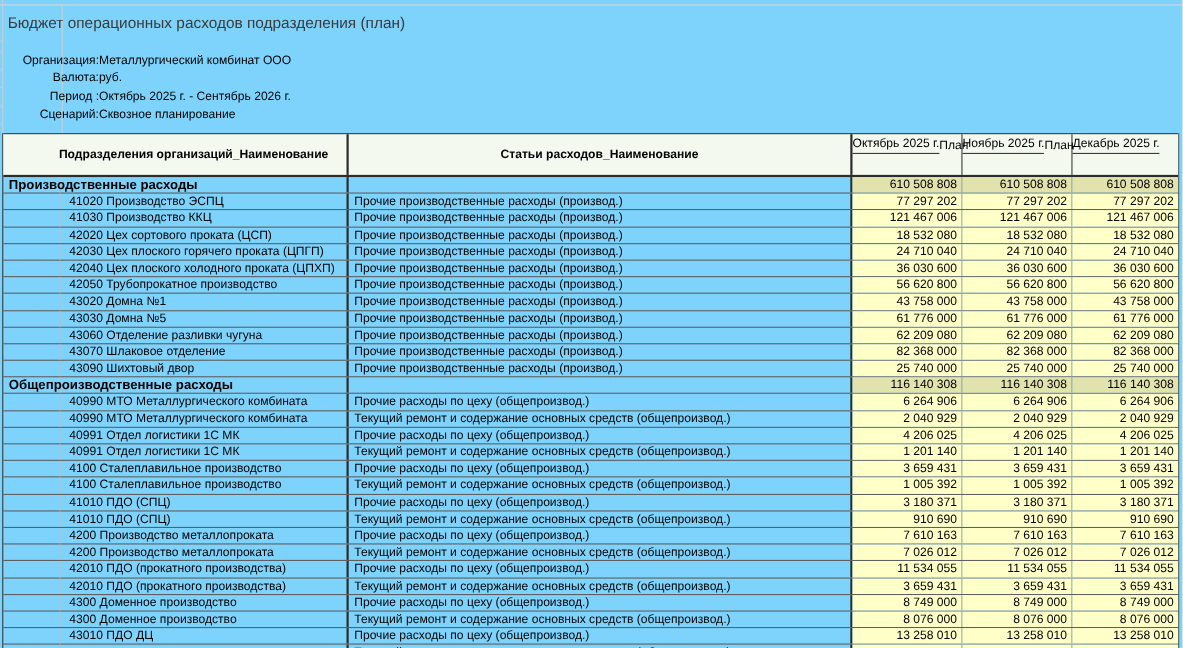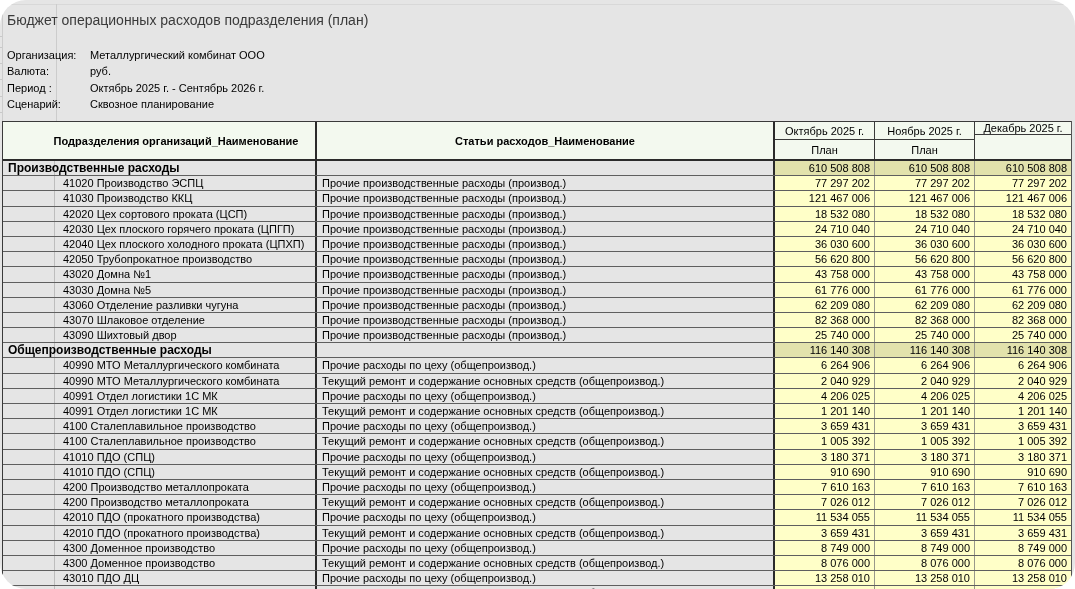--- a/index.html
+++ b/index.html
@@ -1,51 +1,50 @@
 <!DOCTYPE html>
 <html style="--detail-bg: #FFFFC8; --group-bg: #E2E2AC; --header-bg: #F3F9EF;"><head>
 <meta charset="utf-8">
 <style>
   html,body{margin:0;padding:0;background:#fff;}
   .screen{
     position:relative; width:1075px; height:589px; overflow:hidden;
-    background:#e5e5e5; font-family:"Liberation Sans", sans-serif; color:#000;
+    background:#7dd3fc; font-family:"Liberation Sans", sans-serif; color:#000;
     font-size:11px;
-    border-radius:26px;
   }
   
   .hline{position:absolute; left:0; top:4px; width:1075px; height:1px; background:#d8d8d8;}
   .vline{position:absolute; width:1px; background:#cccccc;}
   .v1{left:2px; top:0; height:121px;}
   .v2{left:56px; top:4px; height:117px;}
   .tick{position:absolute; left:0; width:2px; height:1px; background:#c9c9c9;}
   .title{
     position:absolute; left:7px; top:12px; font-size:14px; color:#3a3a3a;
     white-space:nowrap;
   }
   .params{position:absolute; left:7px; top:47px; line-height:16.3px;}
   .param-row{white-space:nowrap;}
-  .param-label{display:inline-block; width:83px;}
+  .param-label{display:inline-block; width:83px;text-align:right;}
   
   .tbl{
     position:absolute; left:2px; top:121px; width:1068px;
     border-left:1px solid #3a3a3a; border-right:1px solid #555;
   }
   .thead{
     display:flex; height:37px; box-sizing:content-box;
     border-top:1px solid #3a3a3a; border-bottom:2px solid #2b2b2b;
     background:var(--header-bg,#f3f9ef);
   }
   .hcell{
     box-sizing:border-box; display:flex; align-items:center; justify-content:center;
     font-weight:bold; text-align:center; white-space:nowrap; overflow:hidden;
   }
   .w-dept{width:314px; border-right:2px solid #2b2b2b; padding-left:34px;}
   .w-item{width:458px; border-right:2px solid #2b2b2b;}
-  .hmonth{width:100px; box-sizing:border-box; border-right:1px solid #3a3a3a; display:flex; flex-direction:column;}
+  .hmonth{width:100px; box-sizing:border-box; border-right:1px solid #3a3a3a; display:flex; flex-direction:row;}
   .hmonth.last{width:96px; border-right:none;gap:26px;}
   .hm-top{height:18px; box-sizing:border-box; border-bottom:1px solid #3a3a3a;
     display:flex; align-items:center; justify-content:center; white-space:nowrap;}
   .hm-bot{height:19px; display:flex; align-items:center; justify-content:center;}
   
   .row{
     position:relative; display:flex; height:15.2px; box-sizing:border-box;
     border-bottom:1px solid #5f5f5f; line-height:14.5px;
   }
   .c{box-sizing:border-box; white-space:nowrap; overflow:hidden;}

